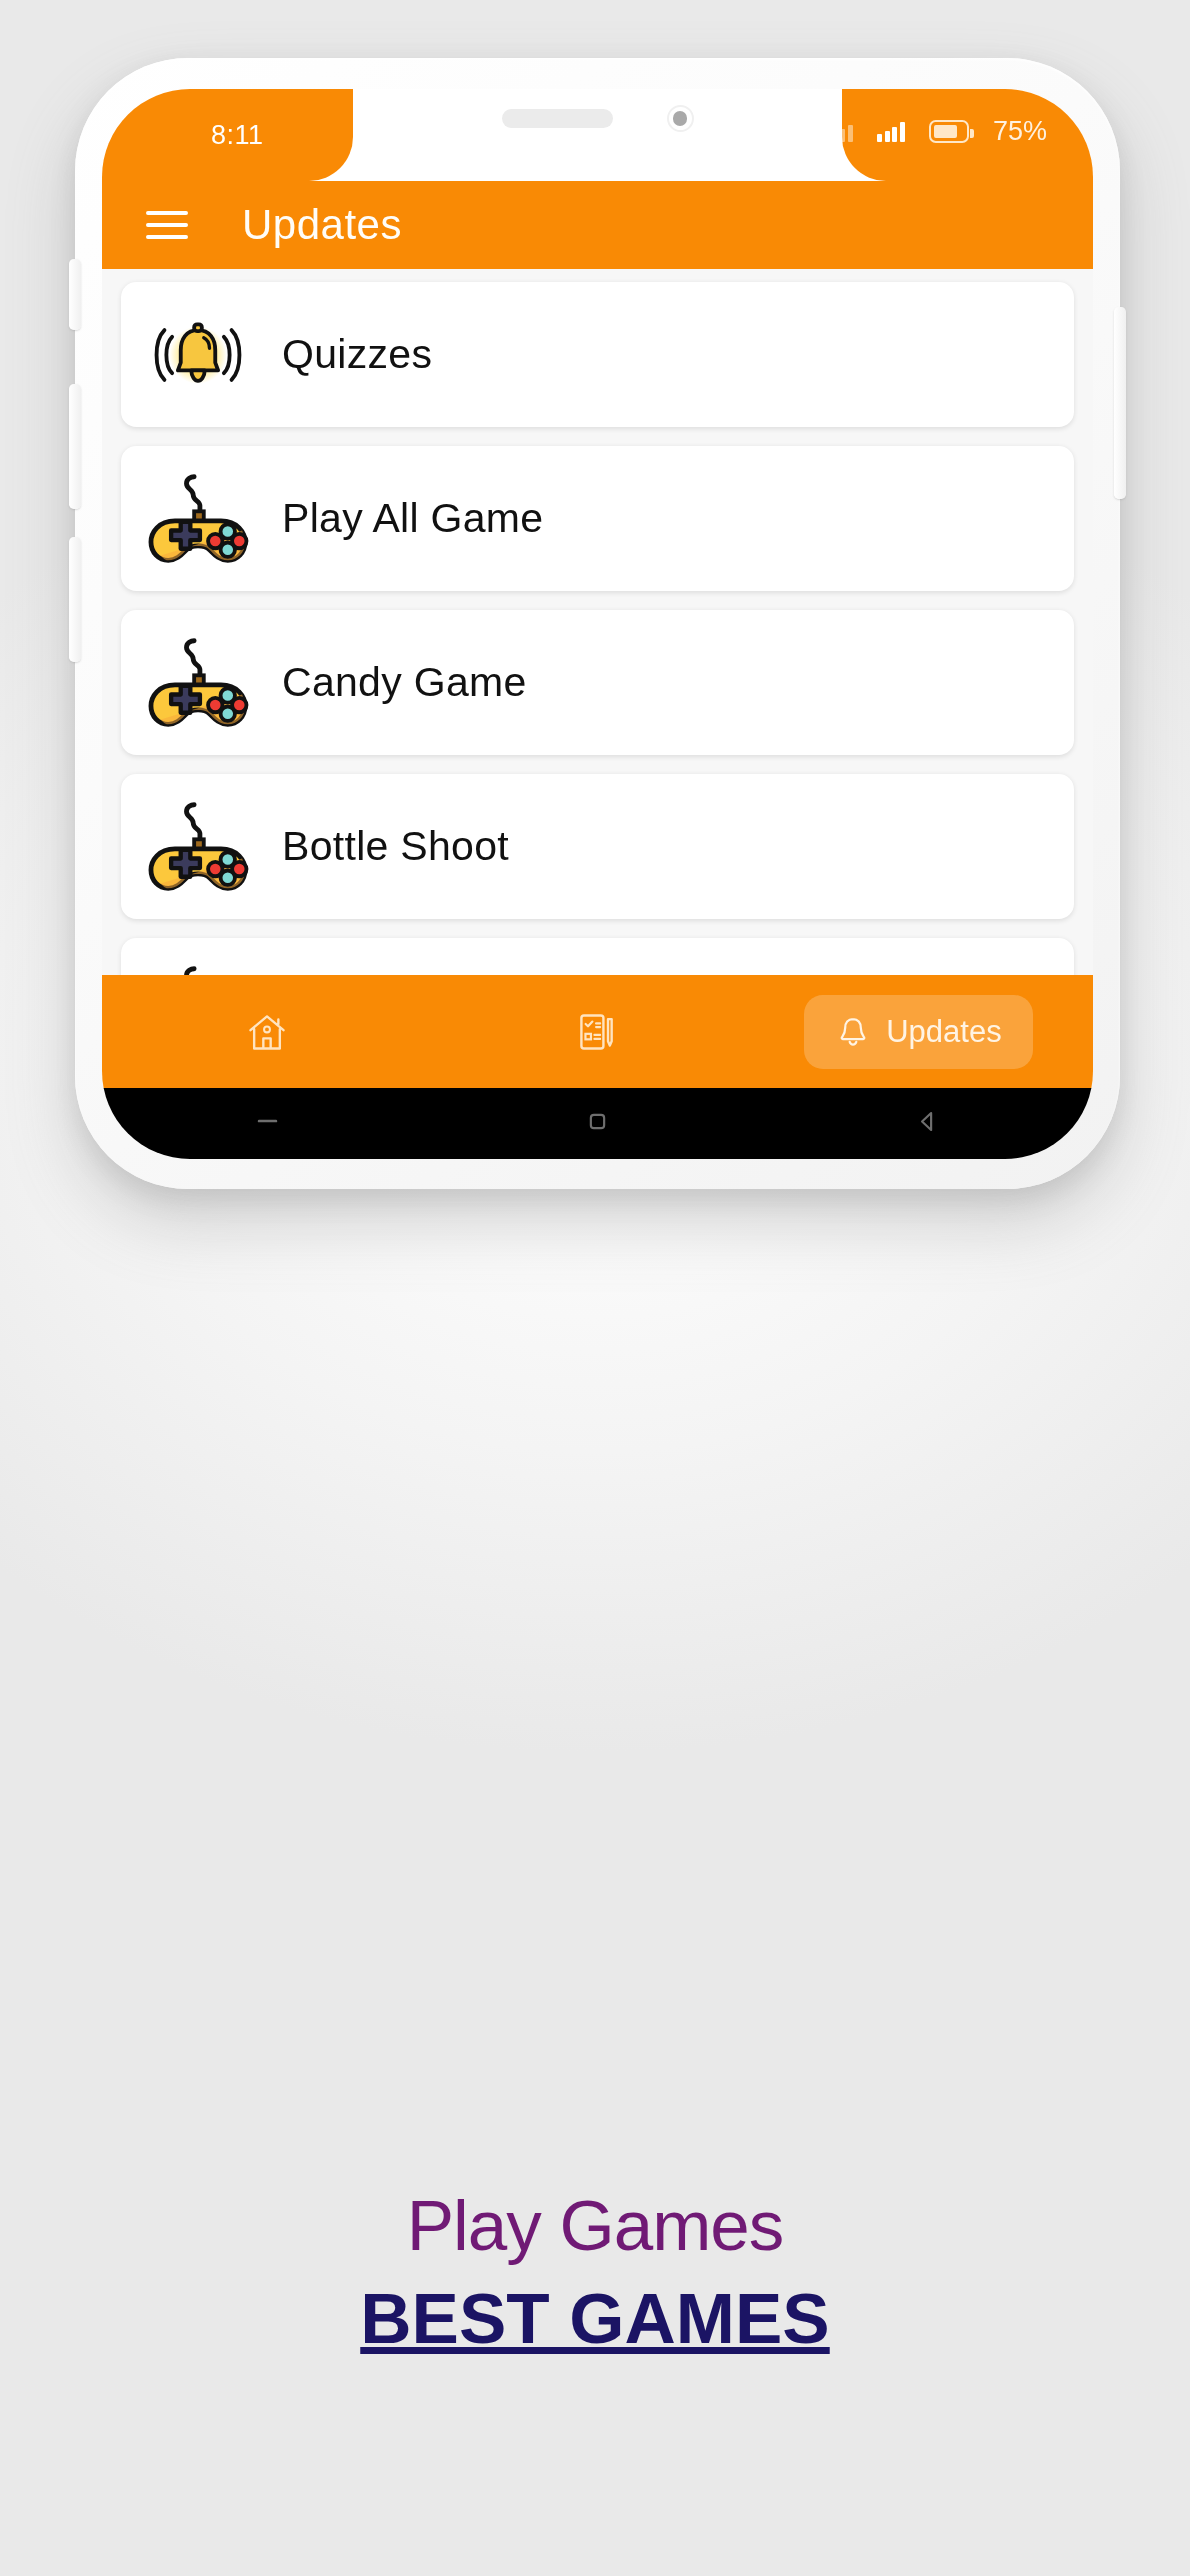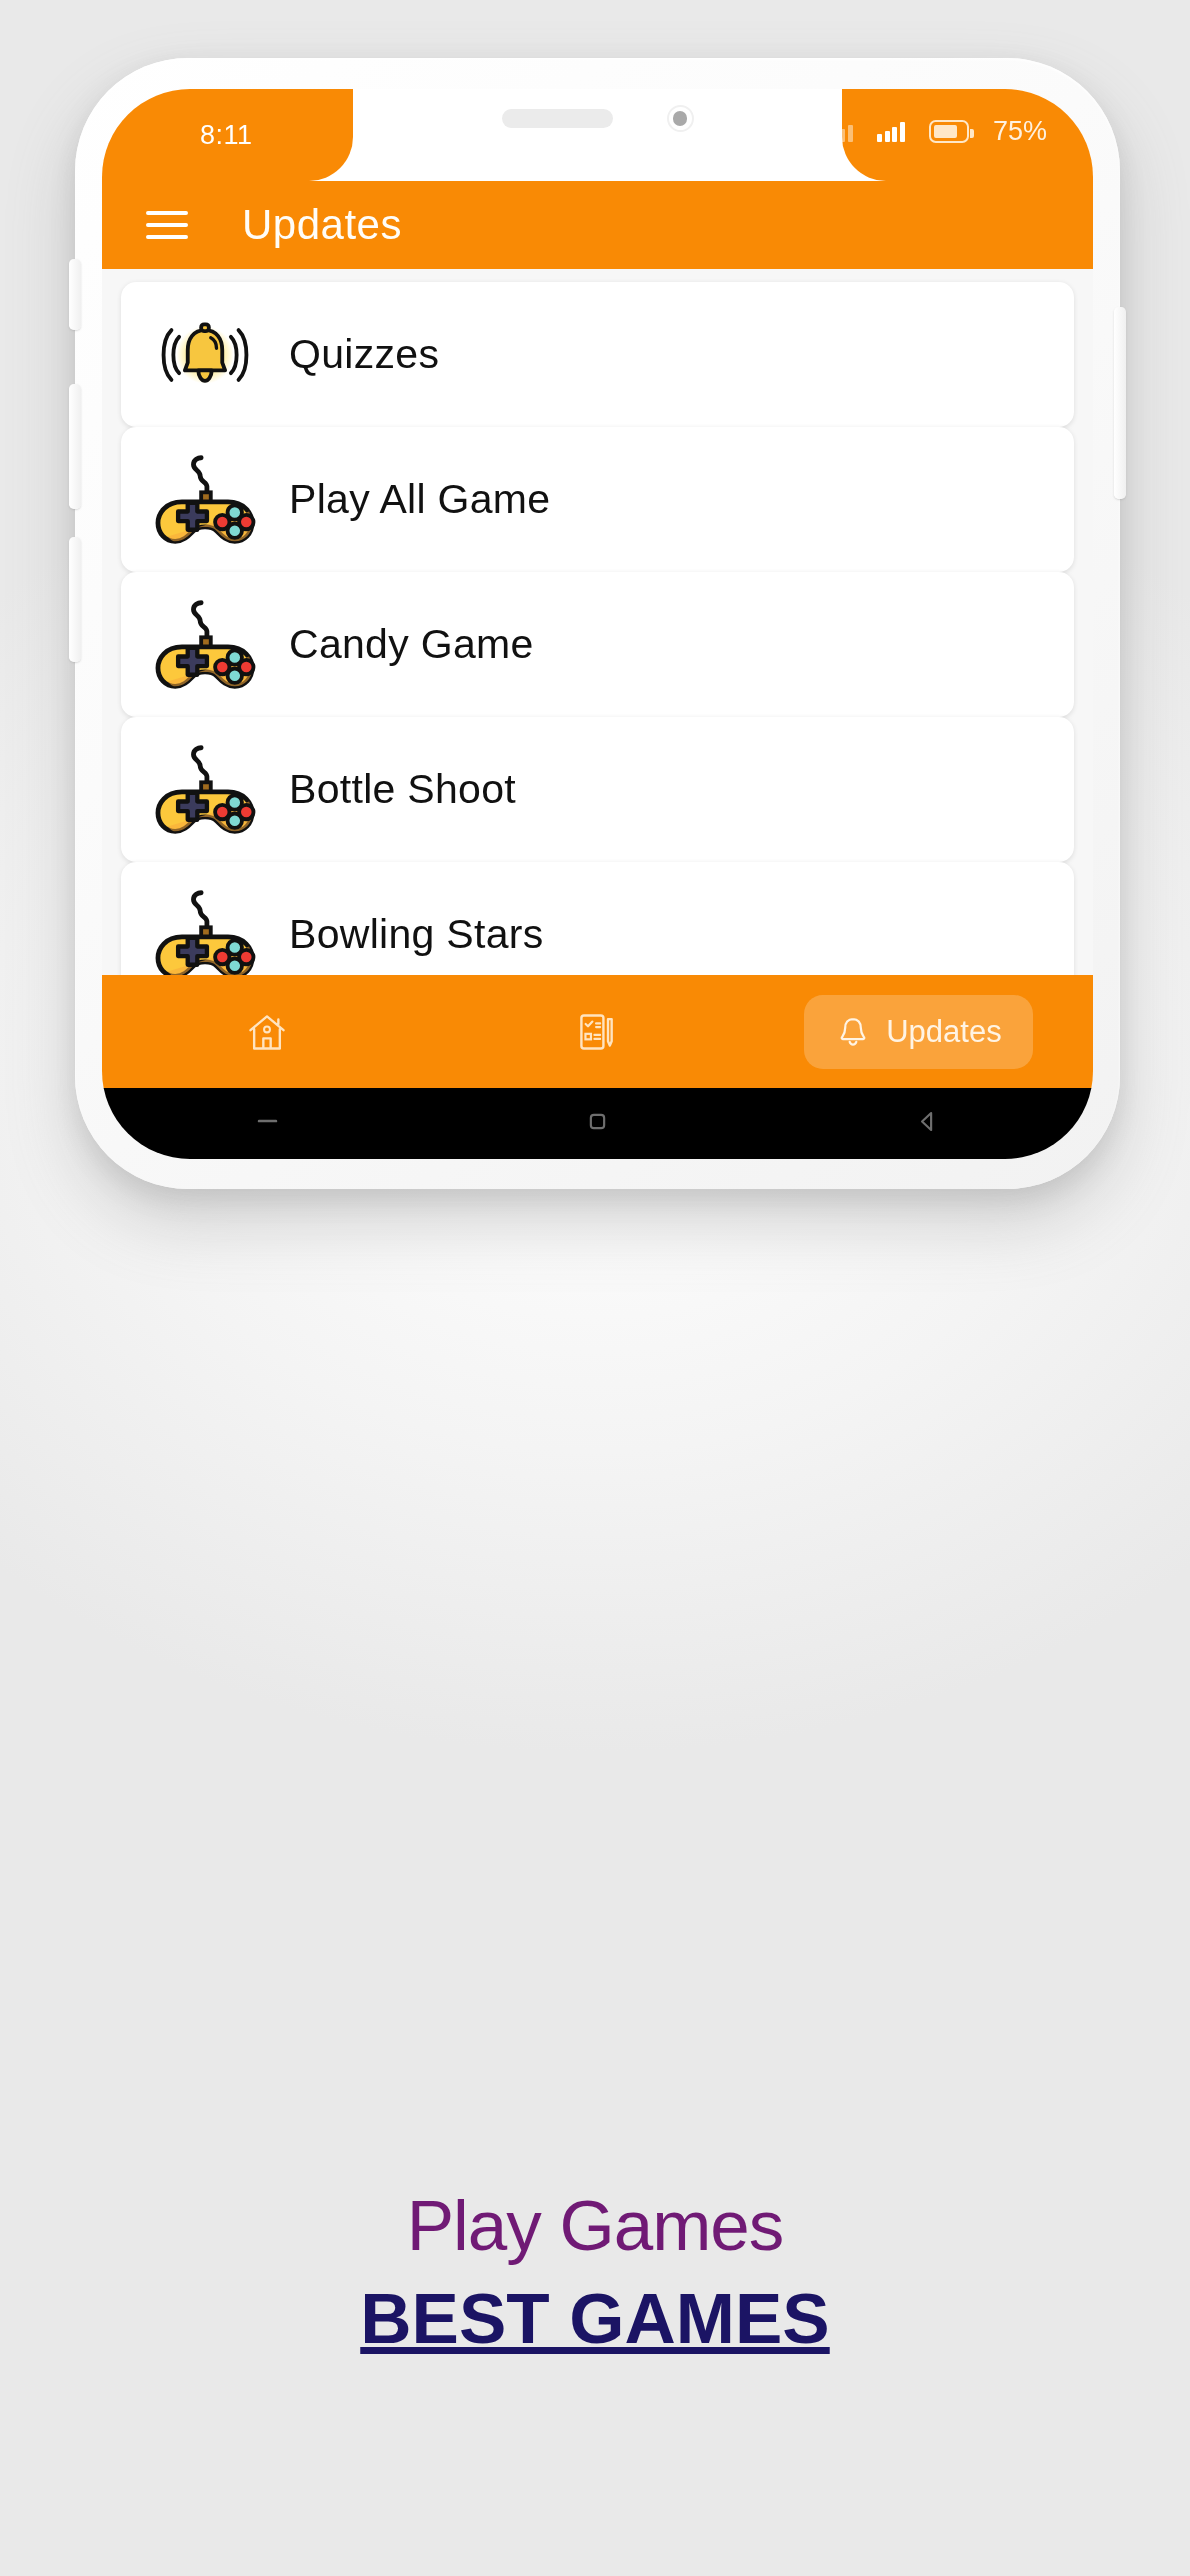--- a/index.html
+++ b/index.html
@@ -61,21 +61,21 @@
   #speaker-grille{ width:111px; height:19px; border-radius:9.6px; background:#ebebeb; }
   #front-camera{
     width:27px; height:27px; border-radius:50%;
     background:#ffffff; border:2.9px solid #f0f0f0;
     display:flex; align-items:center; justify-content:center;
   }
   #front-camera i{ display:block; width:14.4px; height:14.4px; border-radius:50%; background:#a9a9a9; }
 
   
   #status-time{
-    position:absolute; left:98px; top:31px; color:#ffffff;
+    position:absolute; left:109px; top:31px; color:#ffffff;
     font-size:27px; letter-spacing:0.5px;
   }
   #status-right{
     position:absolute; right:46px; top:27px;
     display:flex; align-items:center; gap:24px; color:#ffffff;
   }
   #signal-bars{ display:flex; align-items:flex-end; gap:2.9px; height:21px; }
   #signal-bars span{ width:4.8px; background:#ffffff; border-radius:1px; display:block; }
   #signal-bars span:nth-child(1){ height:7.7px; }
   #signal-bars span:nth-child(2){ height:11.5px; }
@@ -105,22 +105,22 @@
   #hamburger-icon{ width:42px; height:29px; display:flex; flex-direction:column; justify-content:space-between; cursor:pointer; }
   #hamburger-icon i{ display:block; height:4.8px; background:#fff; border-radius:1.9px; }
   #app-bar-title{ color:#FFFDF8; font-size:42px; letter-spacing:0.5px; }
 
   
   #list-area{
     position:absolute; left:0; right:0; top:180px; bottom:0;
     background:#f7f7f7; padding:13.4px 19px 0 19px; overflow:hidden;
   }
   .list-card{
-    background:#ffffff; border-radius:15.3px; height:145px; 
-    display:flex; align-items:center; padding-left:24px; gap:25px;
+    background:#ffffff; border-radius:15.3px; height:145px; margin-bottom:19px;
+    display:flex; align-items:center; padding-left:17px; gap:25px;
     box-shadow:0 1.9px 4.8px rgba(0,0,0,.10);
   }
   .list-label{ font-size:41px; color:#111111; letter-spacing:0.3px; }
   .icon-wrap{ width:119px; height:105px; display:flex; align-items:center; justify-content:center; flex:none; }
 
   
   #bottom-nav{
     position:absolute; left:0; right:0; bottom:71px; height:113px;
     background:#F98A05; display:flex; align-items:center; z-index:5;
   }

